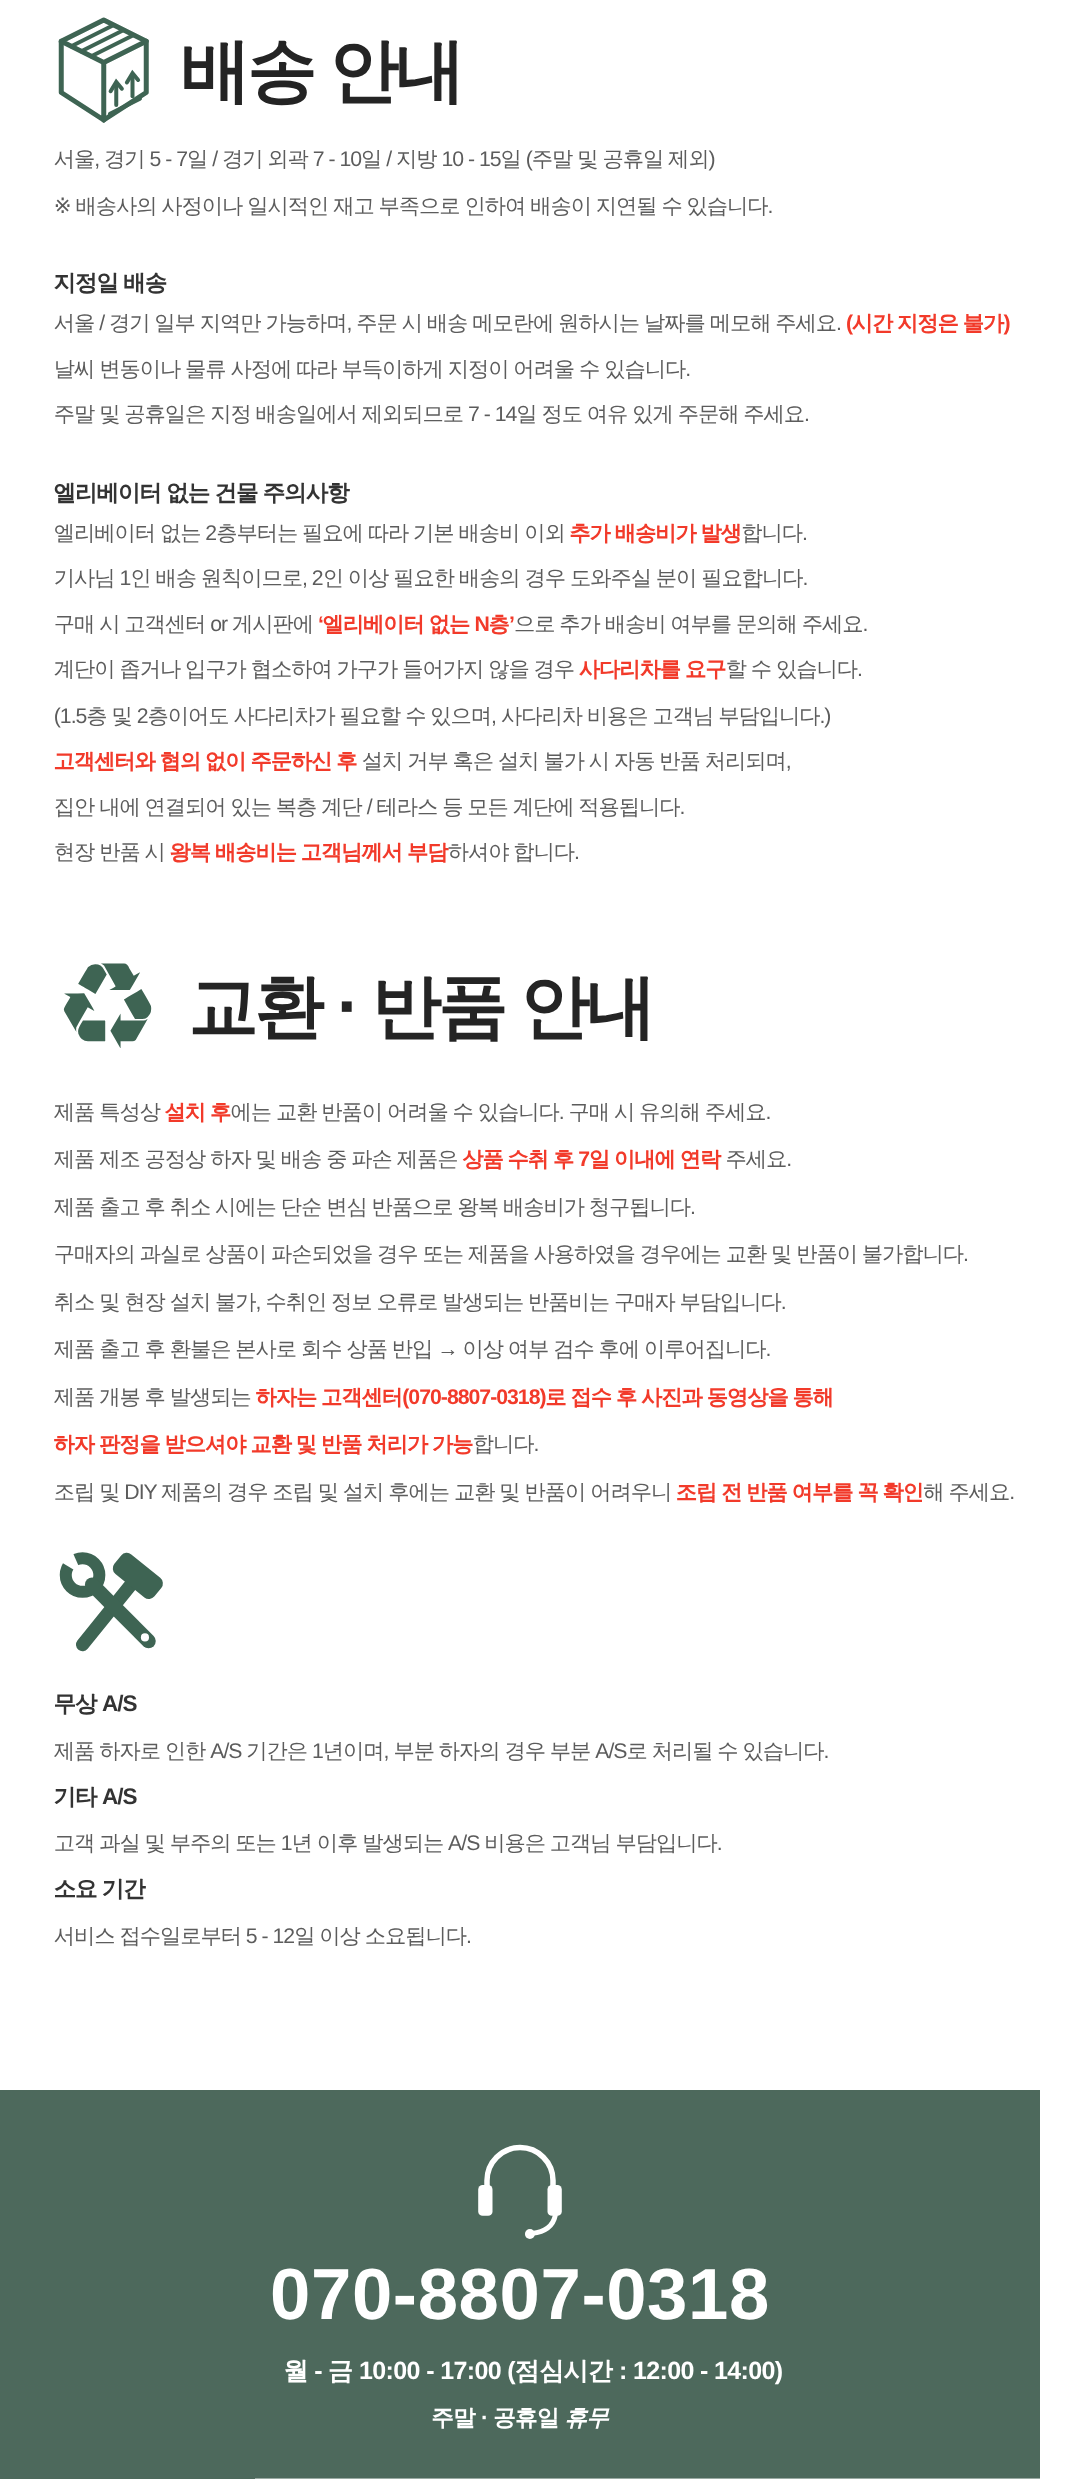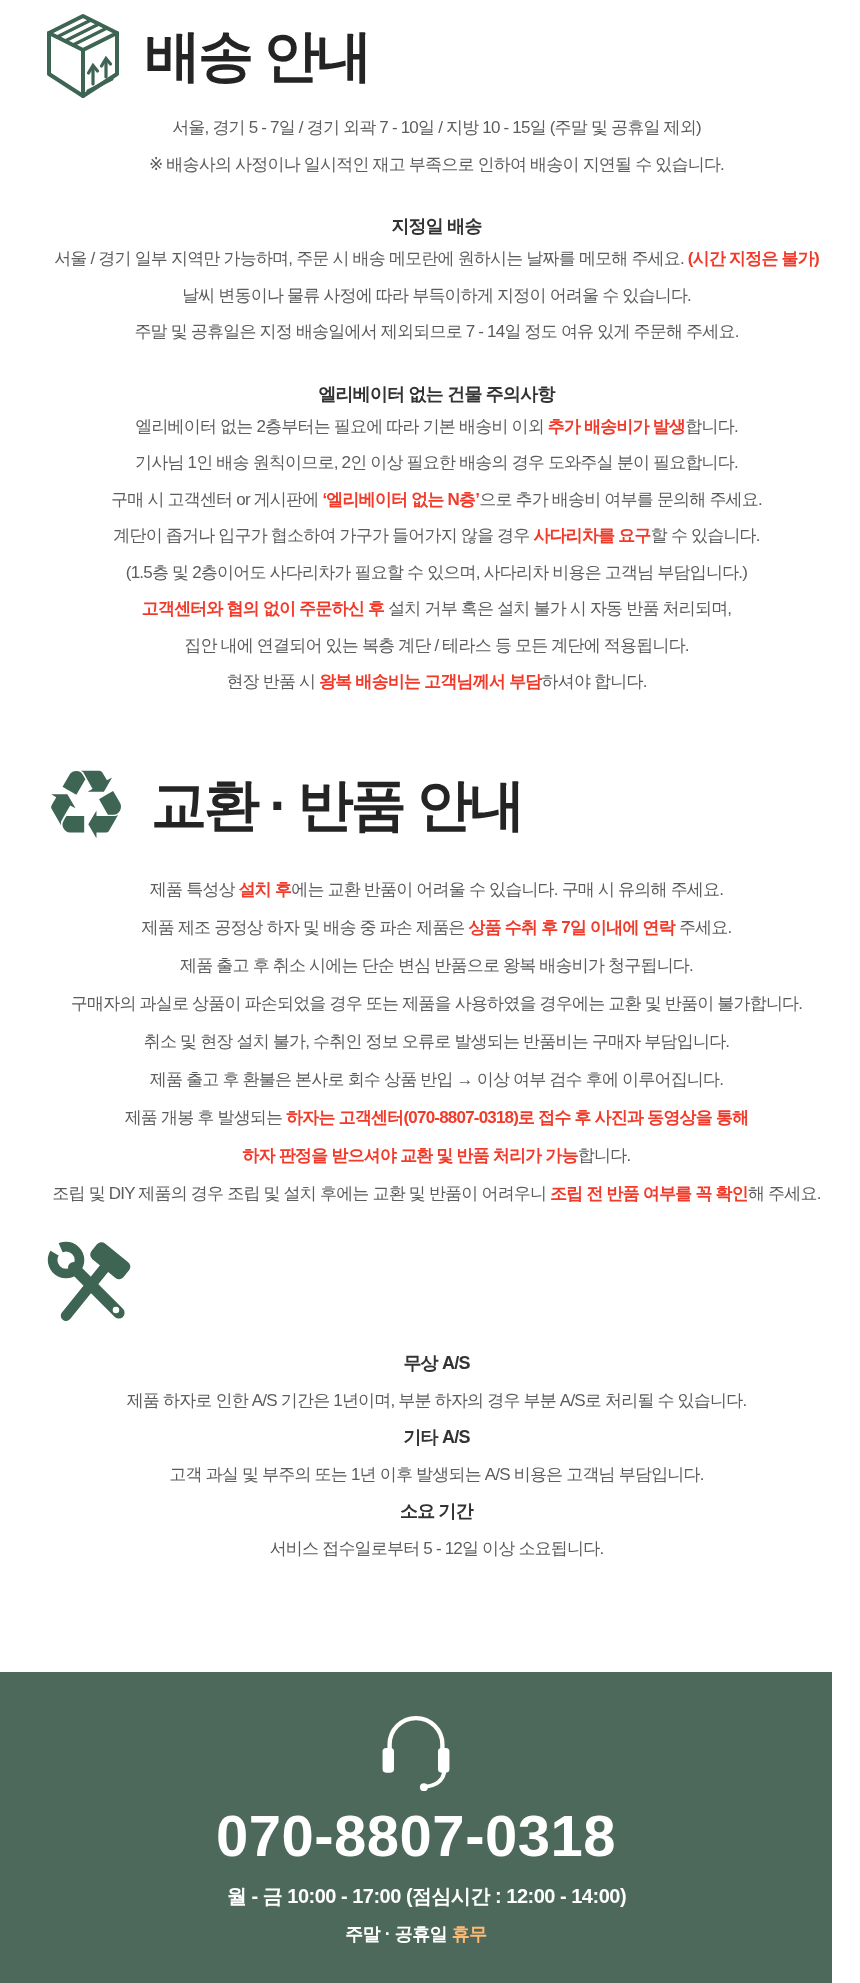--- a/index.html
+++ b/index.html
@@ -6,21 +6,21 @@
   body{
     width:860px;
     font-family:"Liberation Sans","DejaVu Sans",sans-serif;
     color:#5c5c5c;
   }
   .content{
     box-sizing:border-box;
     min-height:1672px;
     padding:12px 30px 0 43px;
   }
-  .sec{display:block;text-align:center;}
+  .sec{display:block;}
   .sec-header{display:flex;align-items:center;}
   .sec-title{
     margin:0;
     font-size:56px;
     font-weight:800;
     color:#242424;
     letter-spacing:-3px;
     line-height:1.1;
   }
   .icon-wrap{display:inline-flex;align-items:center;justify-content:center;flex:0 0 auto;}
@@ -81,21 +81,21 @@
     letter-spacing:-0.5px;
     padding-left:21px;
   }
   .closed{
     margin-top:12px;
     color:#ffffff;
     font-size:18px;
     font-weight:600;
     letter-spacing:-0.5px;
   }
-  .closed .red{color:#fdba74;}
+  .closed .red{color:#ffffff;font-style:italic;}
 </style>
 </head>
 <body>
 
 <div class="content">
 
   <section class="sec sec1">
     <div class="sec-header">
       <span class="icon-wrap">
         <svg width="80" height="88" viewBox="0 0 80 88" aria-hidden="true">

